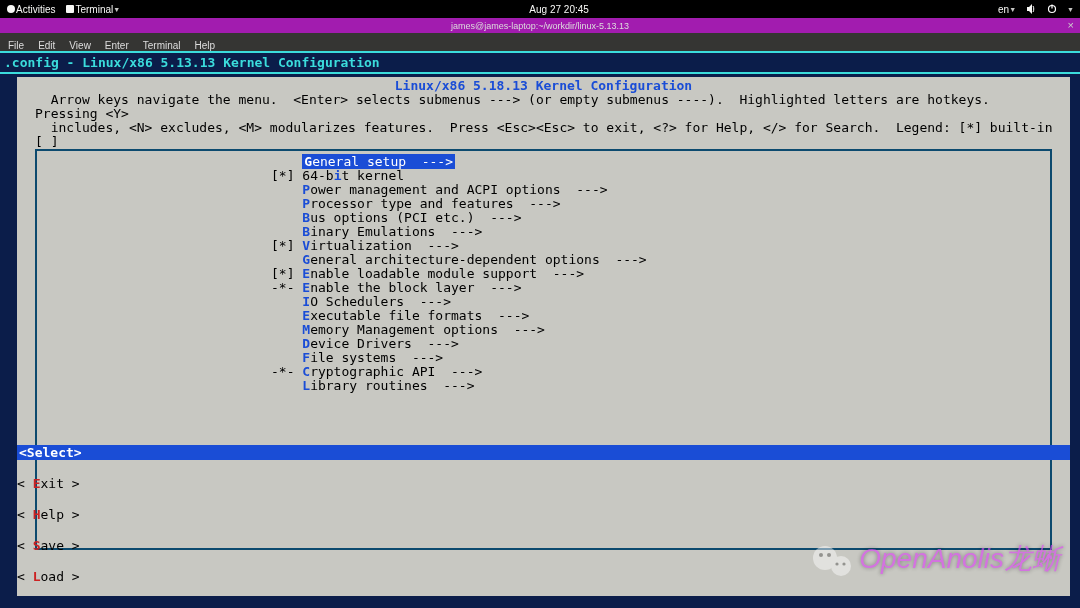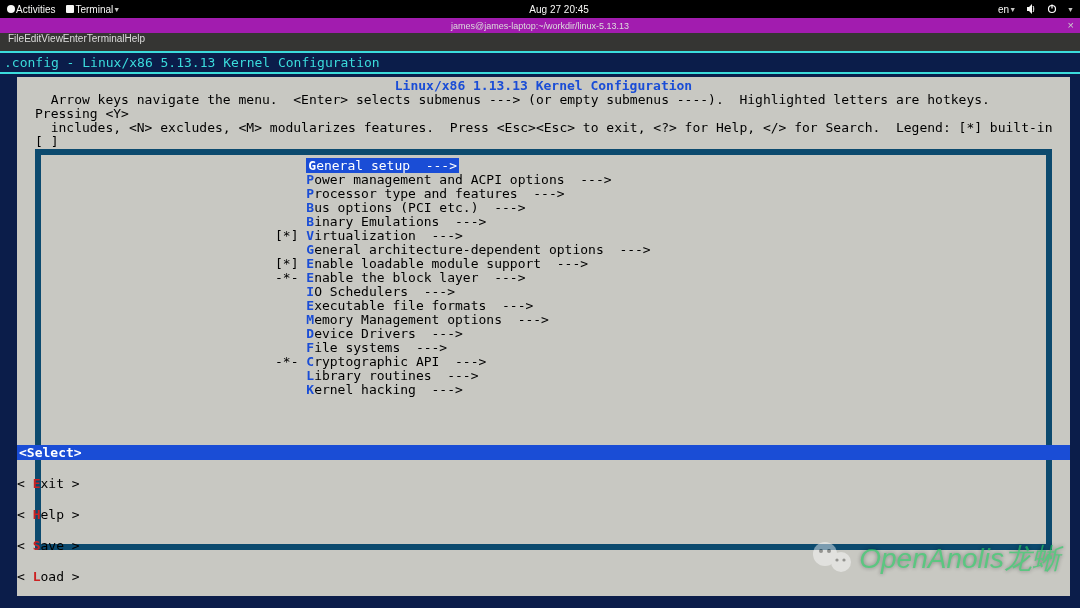--- a/index.html
+++ b/index.html
@@ -24,36 +24,36 @@
   .titlebar {
     height: 15px; background: #a21caf; color: #ddd;
     display: flex; align-items: center; justify-content: center;
     font-size: 9px; position: relative; font-family: sans-serif;
   }
   .titlebar .close { position: absolute; right: 6px; top: 1px; font-size: 11px; color: #ccc; cursor: pointer; }
 
   
   .menubar {
     height: 18px; background: #353533; color: #ddd;
-    display: flex; align-items: flex-start; gap: 0;
+    display: flex; align-items: flex-end; gap: 14px;
     padding: 0 8px; font-size: 10px;
   }
   .menubar span { cursor: pointer; }
 
   
   .terminal {
     width: 100%; height: calc(608px - 18px - 15px - 18px);
     background: #0b1d4a; 
     position: relative;
     font-family: "DejaVu Sans Mono", "Liberation Mono", monospace;
     font-size: 13px;
   }
   
   .cfg-title {
-    color: #3bdcdc; font-weight: normal;
+    color: #3bdcdc; font-weight: bold;
     padding: 2px 4px 2px 4px;
     background: #0b1d4a;
   }
   .cfg-title-outer {
     border-top: 2px solid #3bdcdc;
     border-bottom: 2px solid #3bdcdc;
     background: #0b1d4a;
   }
 
   
@@ -66,21 +66,21 @@
     text-align: center; color: #1a4dd6; font-weight: bold;
     padding-top: 1px;
     background: #c8c8c2;
   }
   .help-text {
     color: #000; padding: 0 12px 0 18px; white-space: pre-wrap;
     line-height: 14px; background: #c8c8c2;
   }
   .menu-frame {
     position: absolute; left: 18px; right: 18px; top: 72px; bottom: 46px;
-    border: 6px solid #0c4a6e;
+    border: 2px solid #0c4a6e;
     background: #c8c8c2;
     padding: 4px 0 0 0;
   }
   .menu-line {
     white-space: pre; color: #000; line-height: 14px;
     padding-left: 234px;
     cursor: pointer;
   }
   .menu-line .hot { color: #1a4dd6; font-weight: bold; }
   .menu-line.selected {
@@ -102,23 +102,23 @@
   .btncell { cursor: pointer; }
   .btncell .hot { color: #c22; font-weight: bold; }
   .btncell.selected {
     background: #1a4dd6; color: #fff; padding: 0 2px; font-weight: bold;
   }
   .btncell.selected .hot { color: #fff; }
 
   
   .watermark {
     position: absolute; right: 20px; bottom: 30px;
-    color: #22c55e; opacity: .65;
+    color: #d946ef; opacity: .65;
     font-style: italic; font-size: 28px;
-    display: flex; align-items: flex-start; gap: 6px;
+    display: flex; align-items: flex-end; gap: 6px;
     pointer-events: none; font-family: sans-serif;
     text-shadow: 0 0 4px rgba(0,0,0,.6);
   }
   .watermark svg { opacity:.7; }
 </style>
 </head>
 <body>
 
 <div class="desktop-bar">
   <div class="left">
@@ -171,43 +171,43 @@
   <span>Terminal</span>
   <span>Help</span>
 </div>
 
 <div class="terminal">
   <div class="cfg-title-outer">
     <div class="cfg-title">.config - Linux/x86 5.13.13 Kernel Configuration</div>
   </div>
 
   <div class="box-outer">
-    <div class="inner-title">Linux/x86 1.13.13 Kernel Configuration</div>
+    <div class="inner-title">Linux/x86 5.18.13 Kernel Configuration</div>
     <div class="help-text">  Arrow keys navigate the menu.  &lt;Enter&gt; selects submenus ---&gt; (or empty submenus ----).  Highlighted letters are hotkeys.  Pressing &lt;Y&gt;
   includes, &lt;N&gt; excludes, &lt;M&gt; modularizes features.  Press &lt;Esc&gt;&lt;Esc&gt; to exit, &lt;?&gt; for Help, &lt;/&gt; for Search.  Legend: [*] built-in  [ ]
   excluded  &lt;M&gt; module  &lt; &gt; module capable</div>
 
     <div class="menu-frame" id="menu-list">
         <div class="menu-line selected"><span class="prefix">    </span><span class="seltext"><span class="hot">G</span>eneral setup  ---&gt;</span></div>
+        <div class="menu-line"><span class="prefix">[*] </span>64-b<span class="hot">i</span>t kernel</div>
         <div class="menu-line"><span class="prefix">    </span><span class="hot">P</span>ower management and ACPI options  ---&gt;</div>
         <div class="menu-line"><span class="prefix">    </span><span class="hot">P</span>rocessor type and features  ---&gt;</div>
         <div class="menu-line"><span class="prefix">    </span><span class="hot">B</span>us options (PCI etc.)  ---&gt;</div>
         <div class="menu-line"><span class="prefix">    </span><span class="hot">B</span>inary Emulations  ---&gt;</div>
         <div class="menu-line"><span class="prefix">[*] </span><span class="hot">V</span>irtualization  ---&gt;</div>
         <div class="menu-line"><span class="prefix">    </span><span class="hot">G</span>eneral architecture-dependent options  ---&gt;</div>
         <div class="menu-line"><span class="prefix">[*] </span><span class="hot">E</span>nable loadable module support  ---&gt;</div>
         <div class="menu-line"><span class="prefix">-*- </span><span class="hot">E</span>nable the block layer  ---&gt;</div>
         <div class="menu-line"><span class="prefix">    </span><span class="hot">I</span>O Schedulers  ---&gt;</div>
         <div class="menu-line"><span class="prefix">    </span><span class="hot">E</span>xecutable file formats  ---&gt;</div>
         <div class="menu-line"><span class="prefix">    </span><span class="hot">M</span>emory Management options  ---&gt;</div>
         <div class="menu-line"><span class="prefix">    </span><span class="hot">D</span>evice Drivers  ---&gt;</div>
         <div class="menu-line"><span class="prefix">    </span><span class="hot">F</span>ile systems  ---&gt;</div>
         <div class="menu-line"><span class="prefix">-*- </span><span class="hot">C</span>ryptographic API  ---&gt;</div>
         <div class="menu-line"><span class="prefix">    </span><span class="hot">L</span>ibrary routines  ---&gt;</div>
-        <div class="menu-line"><span class="prefix">    </span><span class="hot">K</span>ernel hacking  ---&gt;</div>
       </div>
 
     <div class="btnrow" id="btn-row">
         <span class="btncell selected">&lt;<span class="hot">S</span>elect&gt;</span>
         <span class="btncell">&lt; <span class="hot">E</span>xit &gt;</span>
         <span class="btncell">&lt; <span class="hot">H</span>elp &gt;</span>
         <span class="btncell">&lt; <span class="hot">S</span>ave &gt;</span>
         <span class="btncell">&lt; <span class="hot">L</span>oad &gt;</span>
       </div>
   </div>

